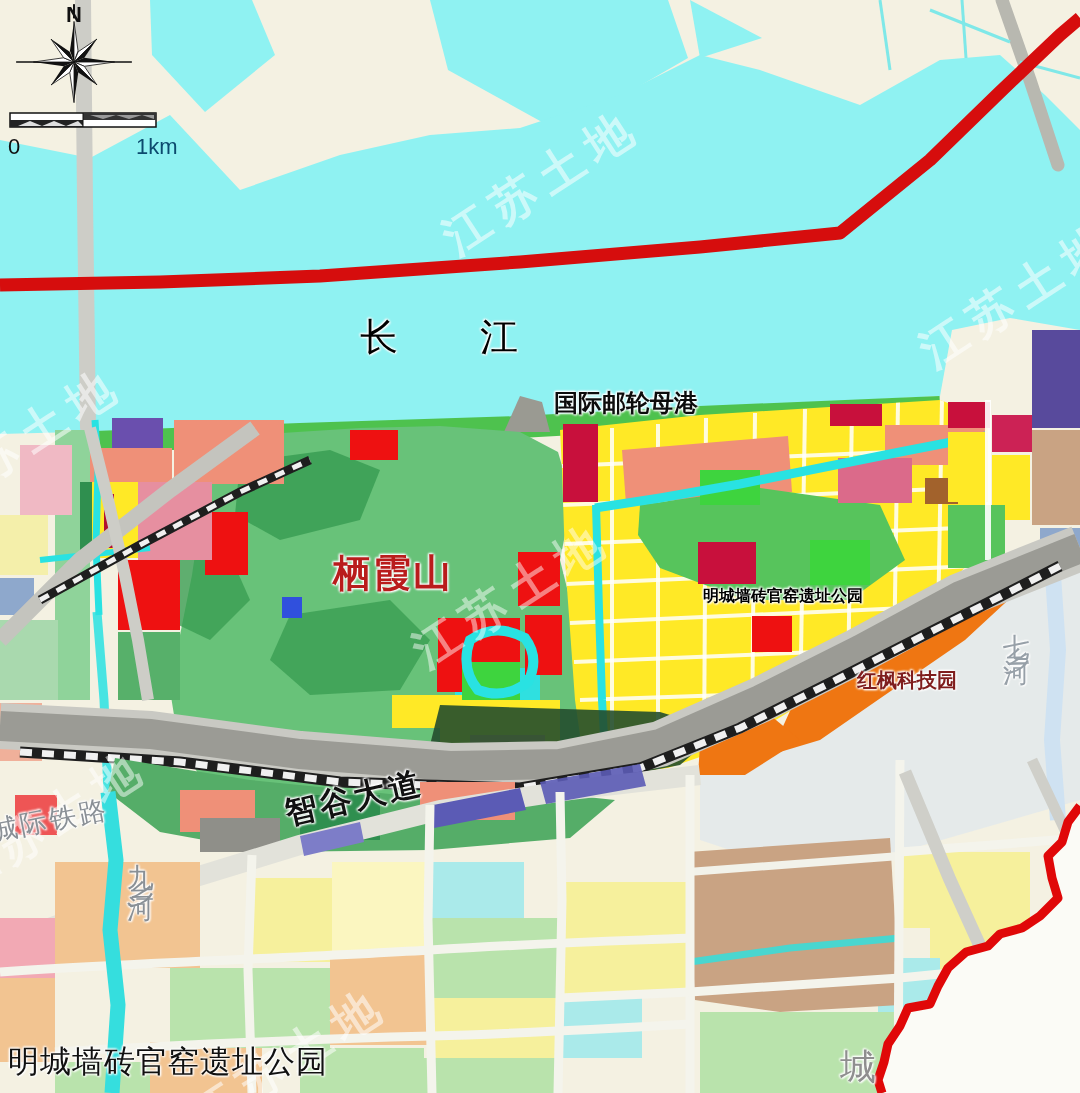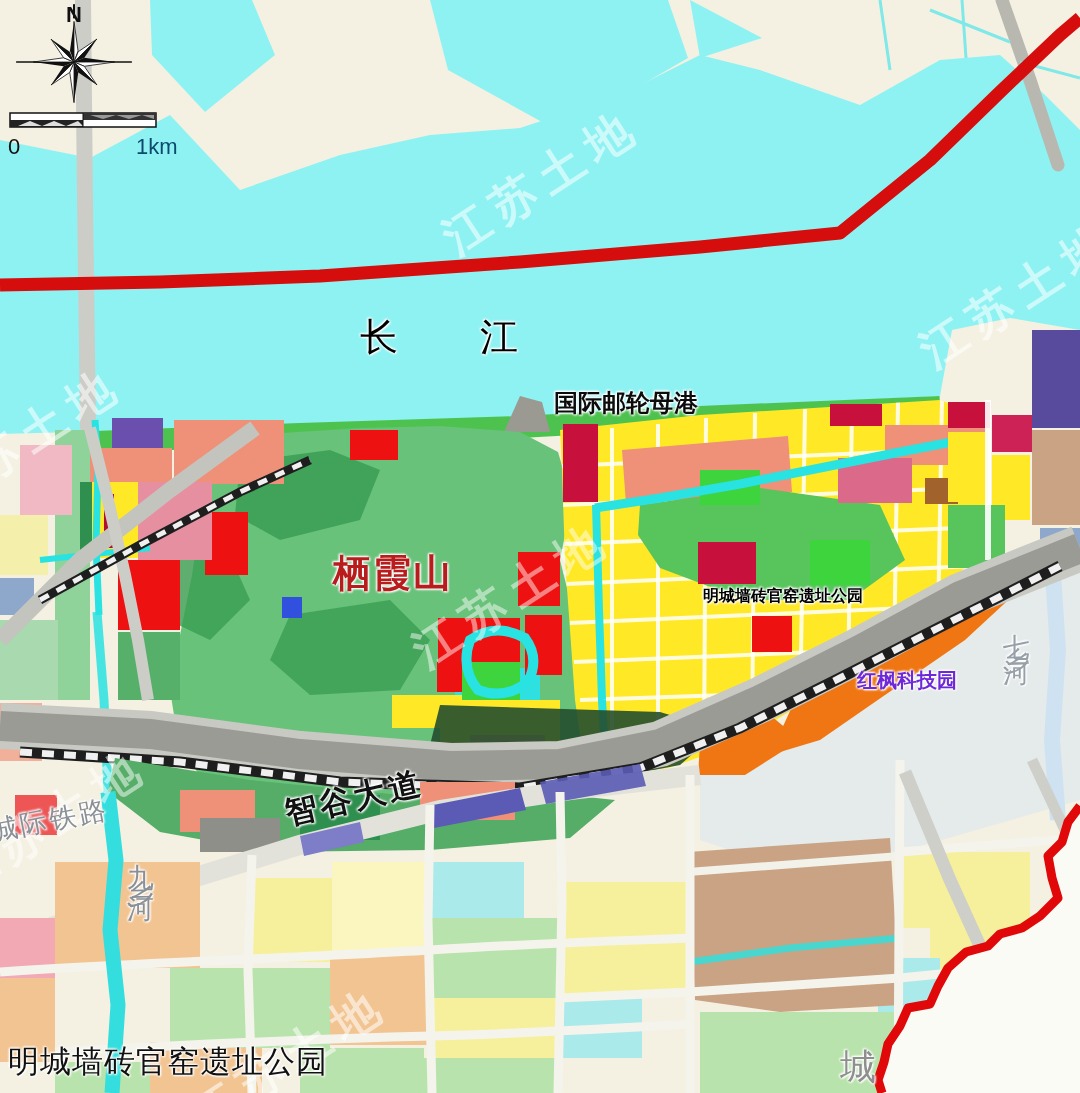--- a/index.html
+++ b/index.html
@@ -10,21 +10,21 @@
     font-family:"Liberation Sans", sans-serif;
   }
   .stage svg.map{position:absolute;left:0;top:0;}
   
   .lbl{position:absolute;white-space:nowrap;line-height:1.05;
        text-shadow:0 0 3px #fff,0 0 3px #fff,1px 1px 2px #fff,-1px -1px 2px #fff;}
   .lbl-river-main{left:360px;top:318px;font-size:38px;color:#000000;letter-spacing:82px;font-weight:500;}
   .lbl-cruise{left:554px;top:390px;font-size:24px;font-weight:bold;color:#0c0c0c;}
   .lbl-mountain{left:333px;top:556px;font-size:38px;font-weight:600;color:#b91c1c;letter-spacing:2px;font-family:Liberation Mono, monospace;}
   .lbl-kiln{left:703px;top:588px;font-size:16px;font-weight:bold;color:#000000;}
-  .lbl-tech{left:857px;top:670px;font-size:20px;font-weight:bold;color:#6d28d9;}
+  .lbl-tech{left:857px;top:670px;font-size:20px;font-weight:bold;color:#7f1d1d;}
   .lbl-zhigu{left:282px;top:798px;font-size:32px;font-weight:600;color:#111;
              transform:rotate(-13deg);transform-origin:left top;letter-spacing:3px;}
   .lbl-intercity{left:-12px;top:818px;font-size:27px;color:#8a9096;
              transform:rotate(-11deg);transform-origin:left top;letter-spacing:3px;}
   .lbl-vert{writing-mode:vertical-rl;text-orientation:upright;}
   .lbl-jiuxiang{left:126px;top:842px;font-size:27px;color:#8a9096;letter-spacing:16px;}
   .lbl-qixiang{left:1002px;top:612px;font-size:27px;color:#97a0a8;letter-spacing:13px;}
   .lbl-city{left:840px;top:1048px;font-size:36px;color:#8f8f8f;}
   .lbl-title{left:8px;top:1046px;font-size:31px;color:#111;font-weight:500;letter-spacing:1px;}
   

